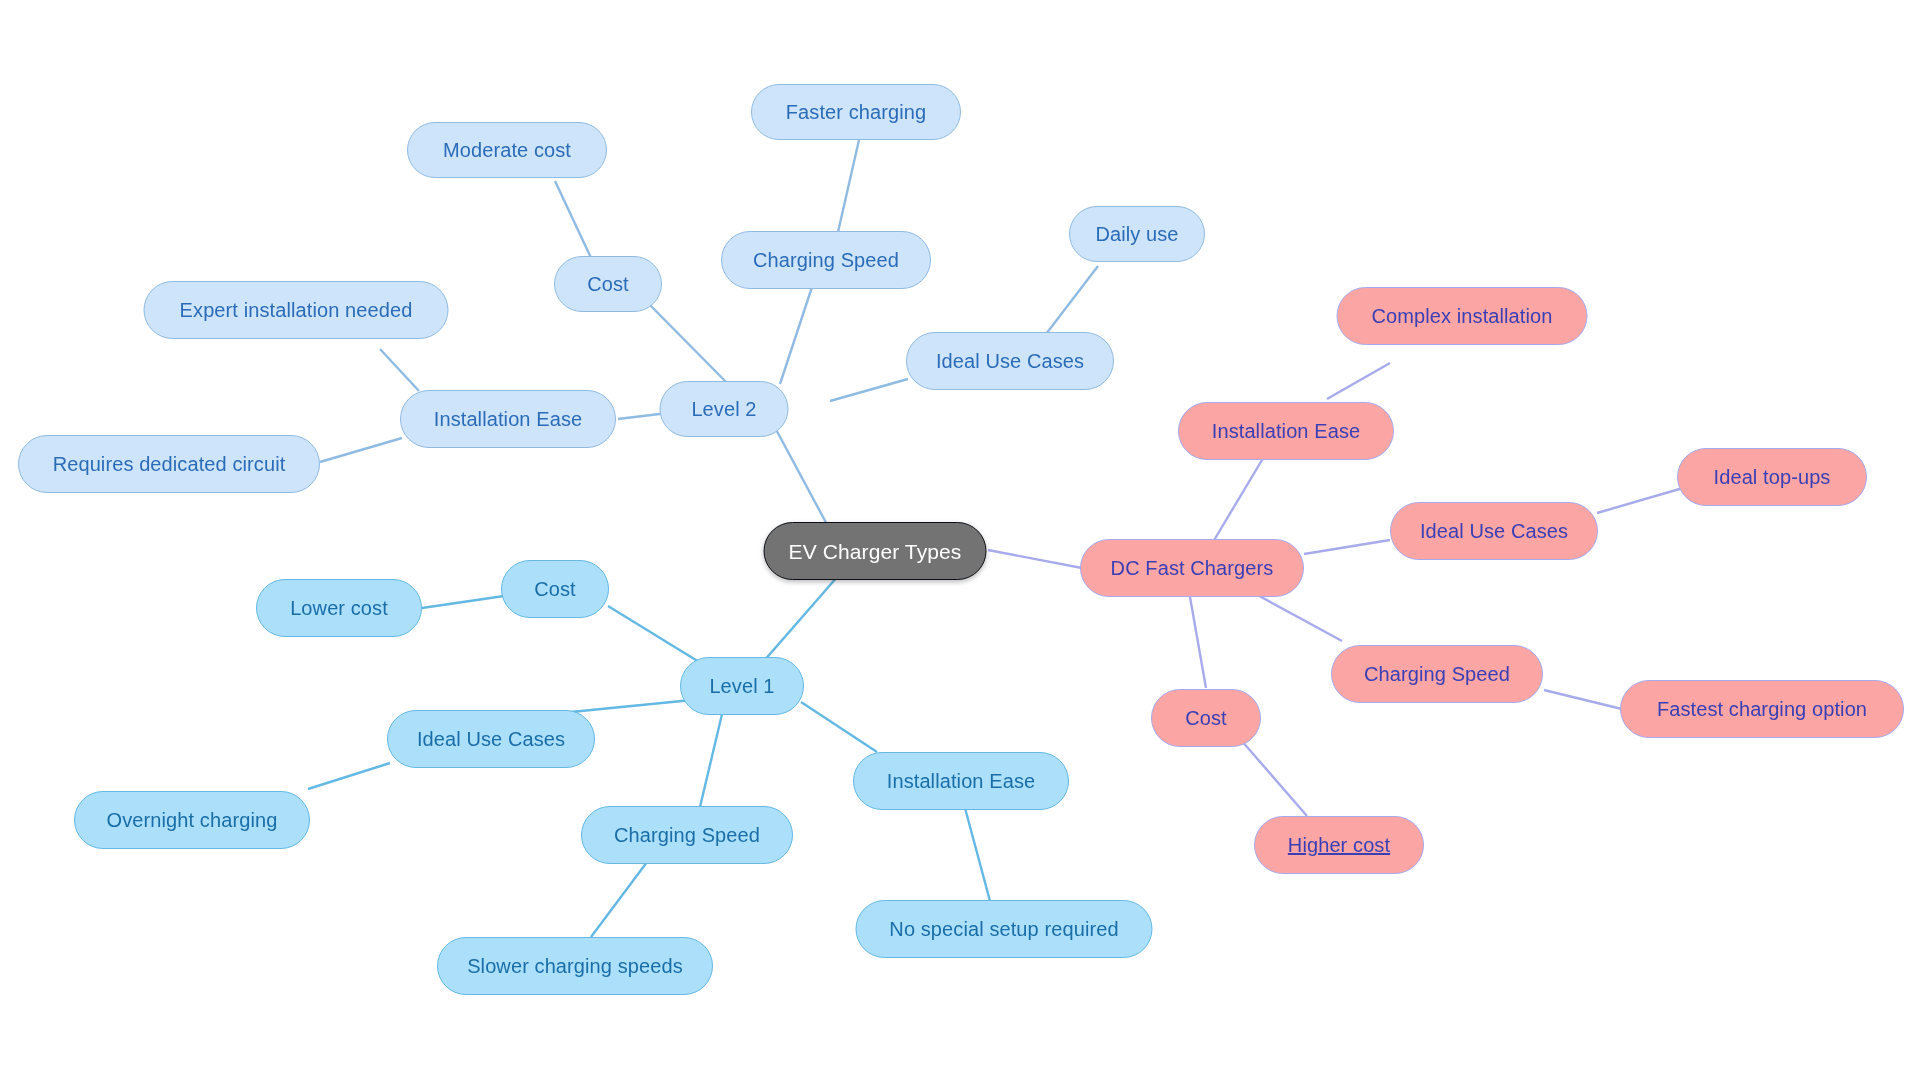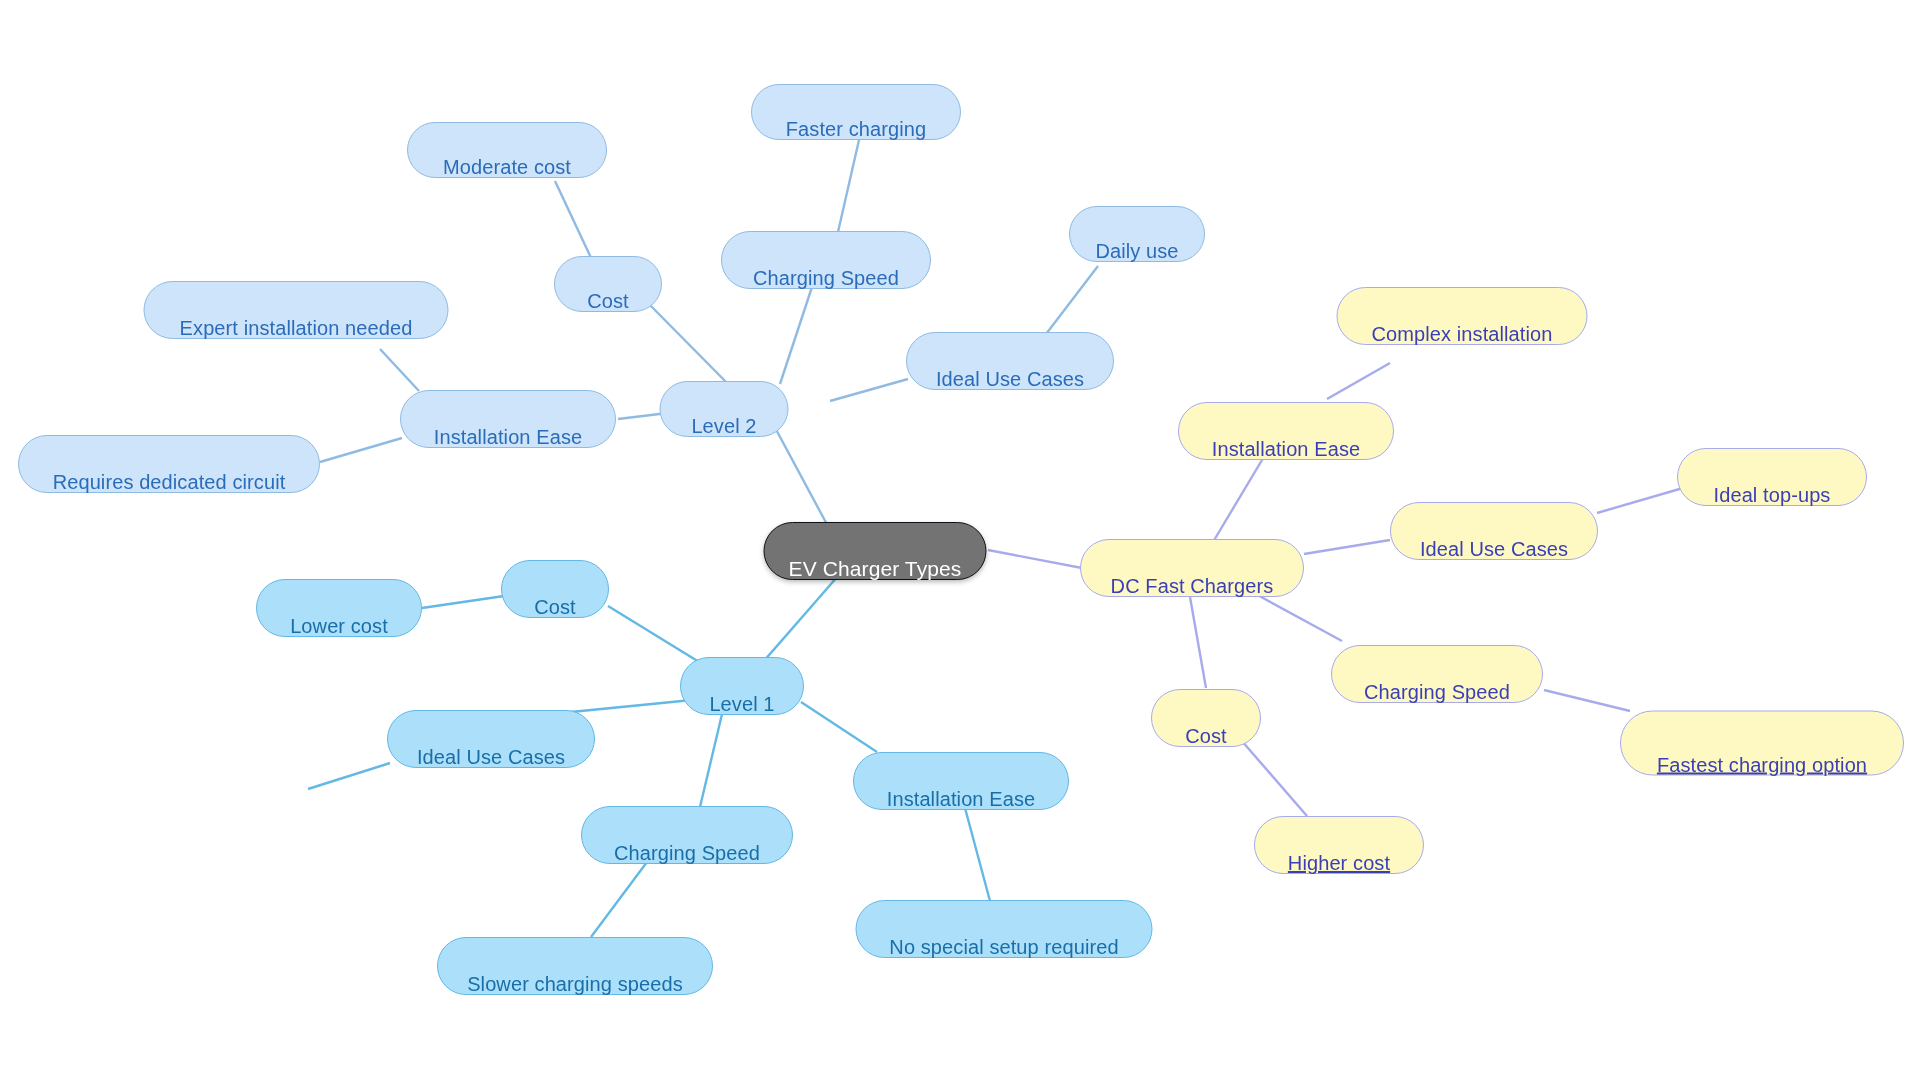--- a/index.html
+++ b/index.html
@@ -23,21 +23,21 @@
     left: 0;
     top: 0;
     width: 1920px;
     height: 1083px;
     pointer-events: none;
   }
   .node {
     position: absolute;
     box-sizing: border-box;
     display: flex;
-    align-items: flex-end;
+    align-items: center;
     justify-content: center;
     border-radius: 999px;
     border-style: solid;
     border-width: 1.5px;
     white-space: nowrap;
     text-align: center;
     line-height: 1;
     letter-spacing: 0.1px;
     transform: translate(-50%, -50%);
   }
@@ -62,21 +62,21 @@
   }
   
   .node.blue2 {
     background: #cee4fa;
     border-color: #8fbbe3;
     color: #2b6cb8;
     font-size: 20px;
   }
   
   .node.purple {
-    background: #fef9c3;
+    background: #fca5a5;
     border-color: #a7abec;
     color: #3a3fb5;
     font-size: 20px;
   }
 </style>
 </head>
 <body>
 
 <div id="mindmap-canvas">
 
@@ -170,20 +170,23 @@
   <div class="node blue1" style="left:687px; top:835px; width:212px; height:58px;">
     <span class="node-label">Charging Speed</span>
   </div>
   <div class="node blue1" style="left:575px; top:966px; width:276px; height:58px;">
     <span class="node-label">Slower charging speeds</span>
   </div>
 
   <div class="node blue1" style="left:491px; top:739px; width:208px; height:58px;">
     <span class="node-label">Ideal Use Cases</span>
   </div>
+  <div class="node blue1" style="left:192px; top:820px; width:236px; height:58px;">
+    <span class="node-label">Overnight charging</span>
+  </div>
 
   <div class="node blue1" style="left:961px; top:781px; width:216px; height:58px;">
     <span class="node-label">Installation Ease</span>
   </div>
   <div class="node purple" style="left:1192px; top:568px; width:224px; height:58px;">
     <span class="node-label">DC Fast Chargers</span>
   </div>
 
   <div class="node blue1" style="left:1004px; top:929px; width:297px; height:58px;">
     <span class="node-label">No special setup required</span>
@@ -199,21 +202,21 @@
   <div class="node purple" style="left:1494px; top:531px; width:208px; height:58px;">
     <span class="node-label">Ideal Use Cases</span>
   </div>
   <div class="node purple" style="left:1772px; top:477px; width:190px; height:58px;">
     <span class="node-label">Ideal top-ups</span>
   </div>
 
   <div class="node purple" style="left:1437px; top:674px; width:212px; height:58px;">
     <span class="node-label">Charging Speed</span>
   </div>
-  <div class="node purple" style="left:1762px; top:743px; width:284px; height:65px;text-decoration:underline;">
+  <div class="node purple" style="left:1762px; top:709px; width:284px; height:58px;">
     <span class="node-label">Fastest charging option</span>
   </div>
 
   <div class="node purple" style="left:1206px; top:718px; width:110px; height:58px;">
     <span class="node-label">Cost</span>
   </div>
   <div class="node purple" style="left:1339px; top:845px; width:170px; height:58px;text-decoration:underline;">
     <span class="node-label">Higher cost</span>
   </div>
 

